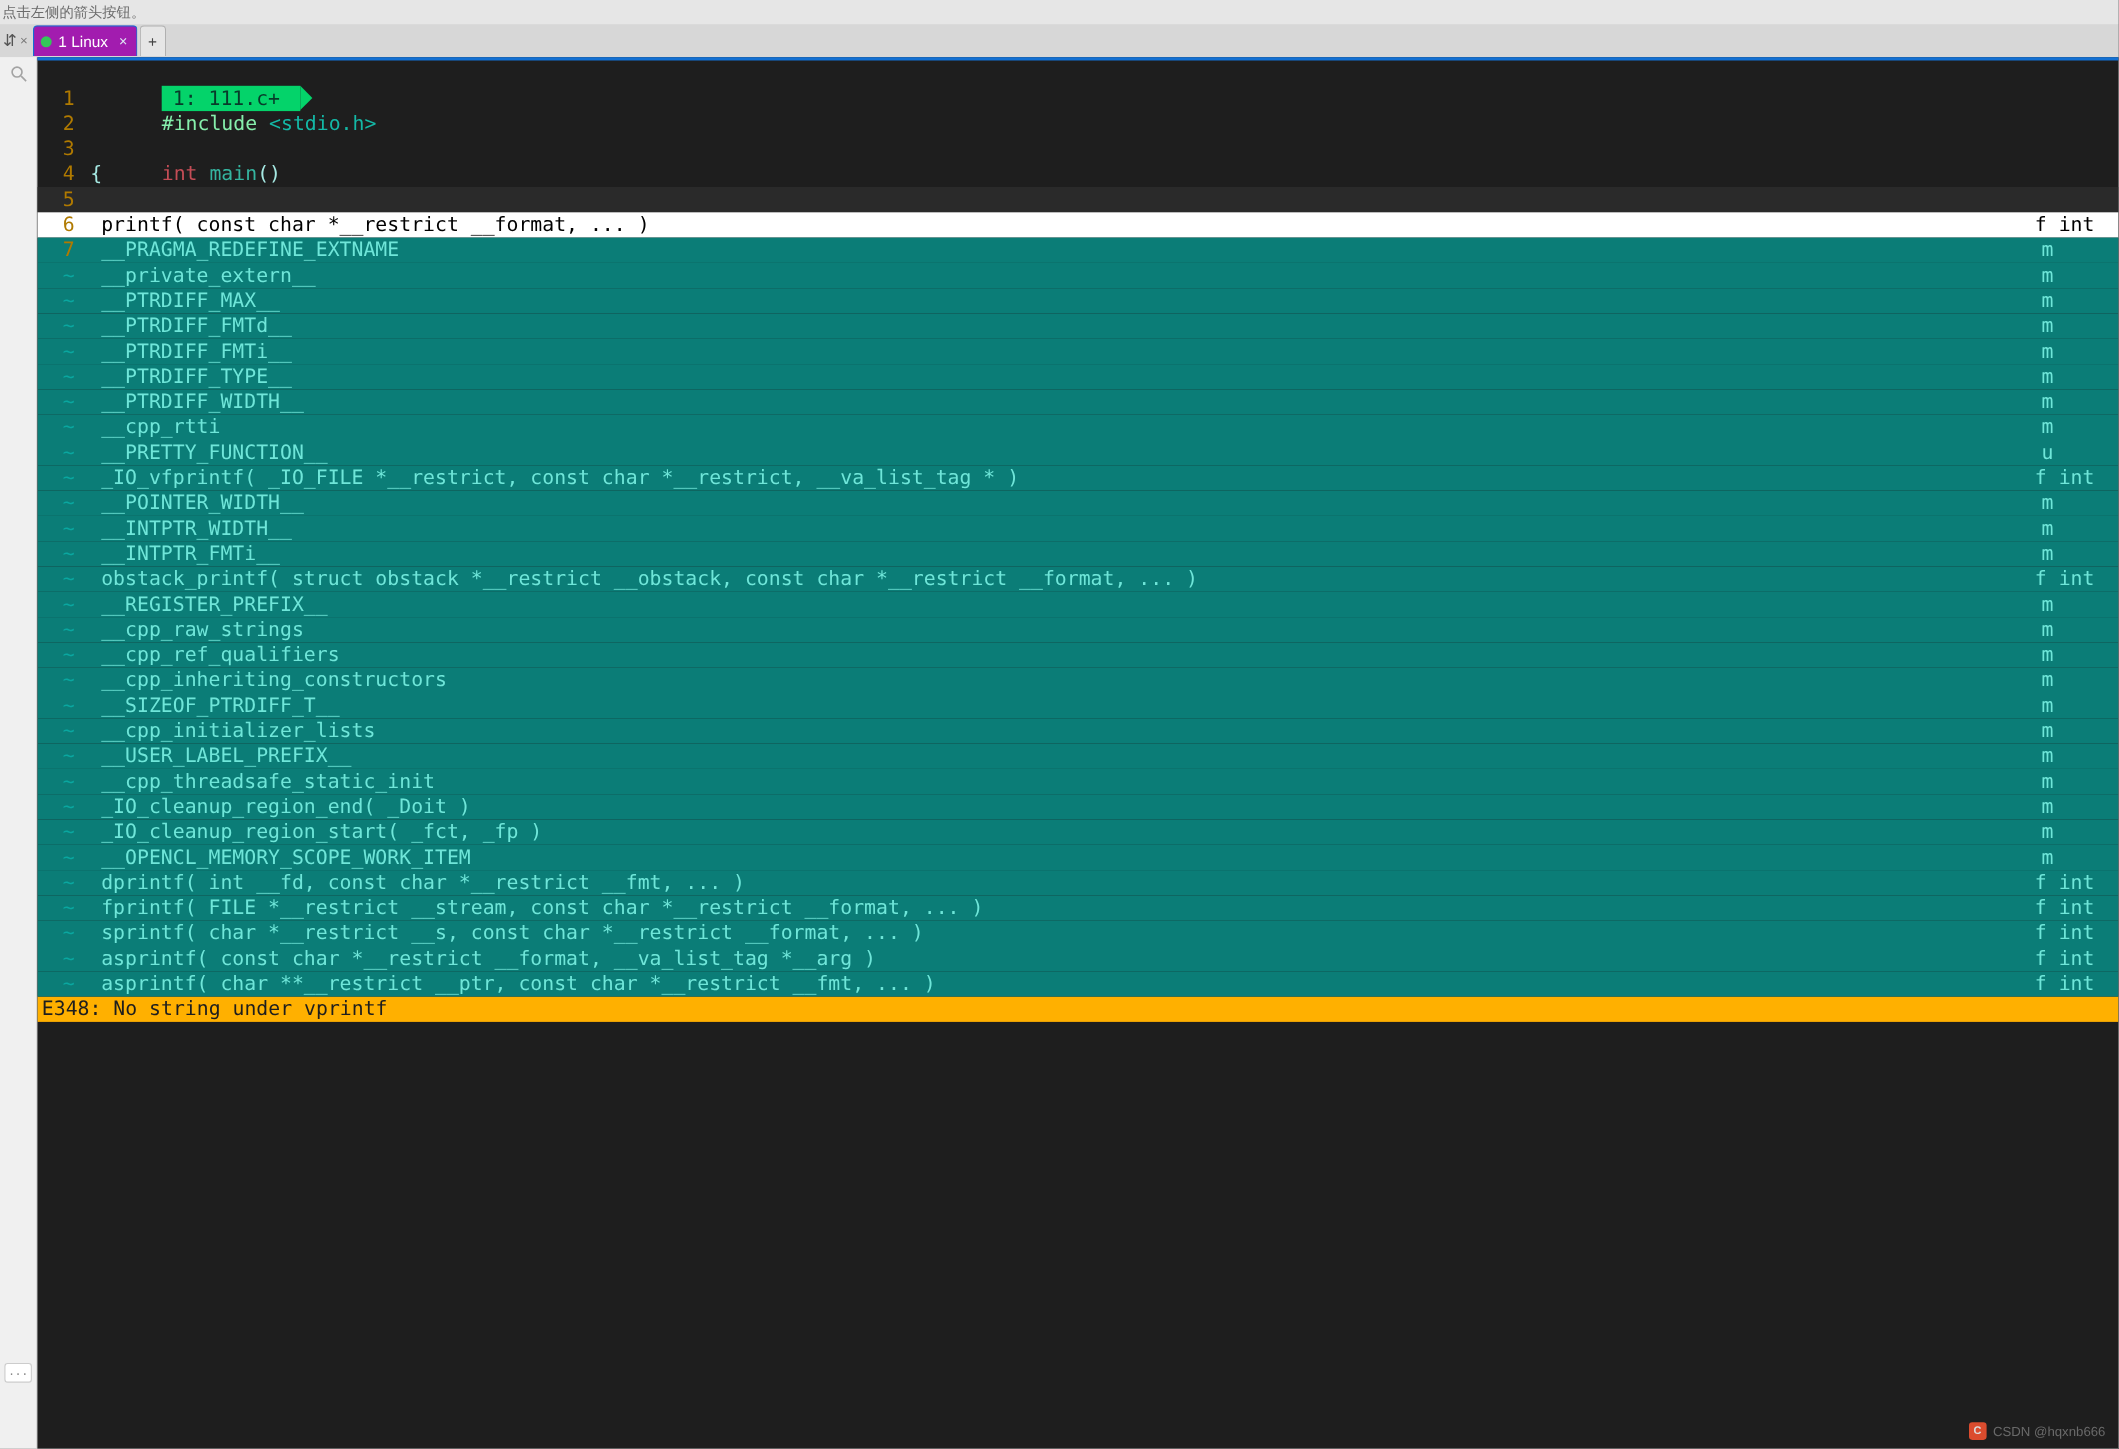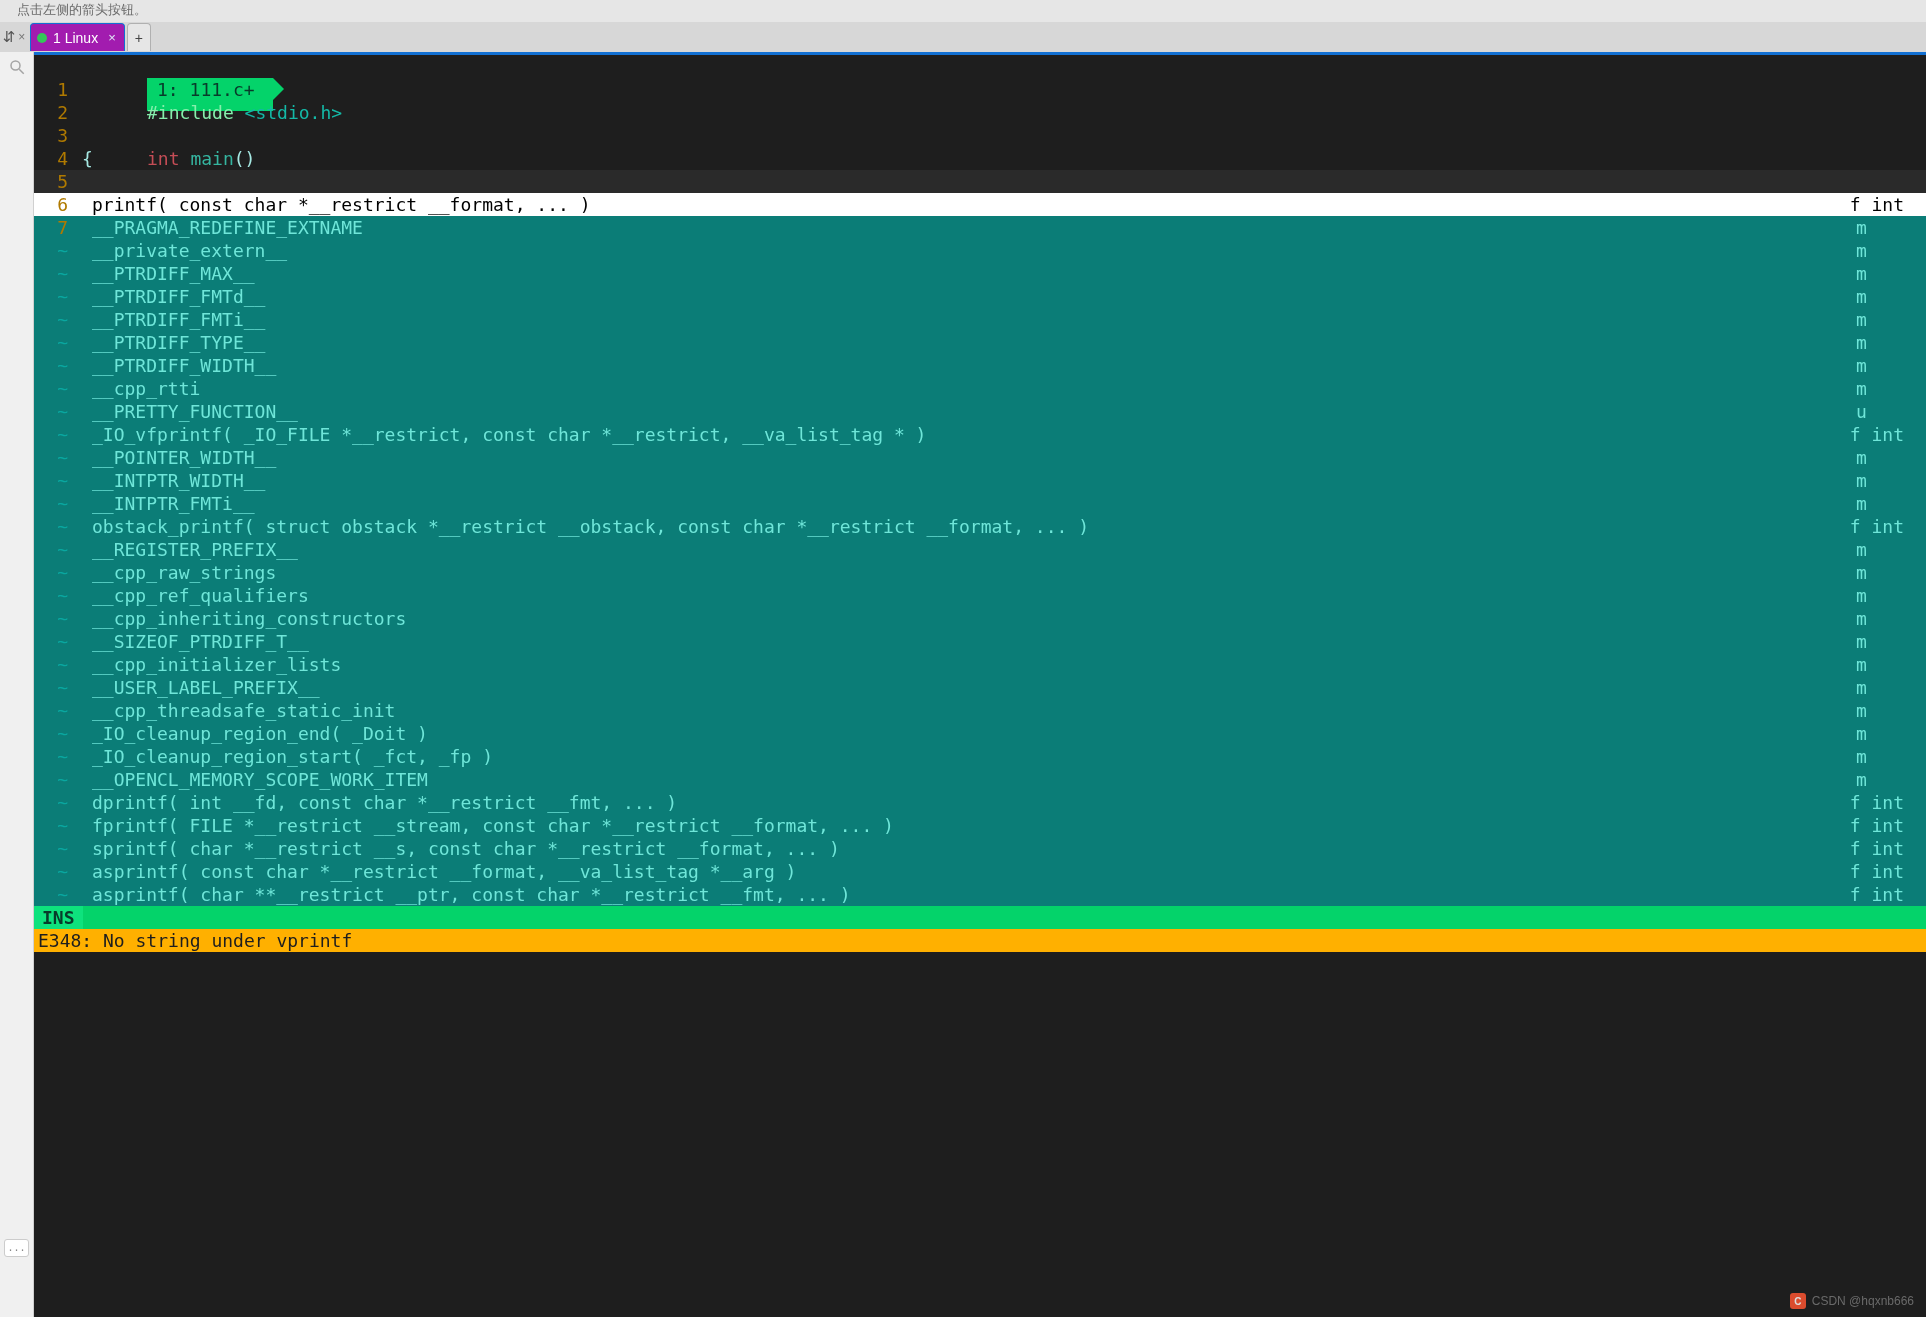--- a/index.html
+++ b/index.html
@@ -7,23 +7,23 @@
   body {
     font-family: "DejaVu Sans Mono","Consolas","Menlo",monospace;
     font-size: 18px;
     background: #e6e6e6;
     color: #333;
     position: relative;
   }
   
   #hint-bar {
     position: absolute; left: 0; top: 0; width: 100%;
-    height: 22px; font-size: 13px; padding-left: 17px;
+    height: 22px; font-size: 13px; padding-left: 2px;
     background: #e6e6e6; color: #6b6b6b;
-    font-family: Liberation Mono, monospace;
+    font-family: Liberation Serif, serif;
     line-height: 22px;
   }
   #outer-tabstrip {
     position: absolute; left: 0; top: 22px; width: 100%;
     height: 30px; background: #d7d7d7;
     display: flex; align-items: center;
     font-family: "Segoe UI","Microsoft YaHei",sans-serif;
   }
   .outer-tab-stub {
     width: 28px; height: 28px; display:flex; align-items:center; justify-content:center;
@@ -74,21 +74,21 @@
   }
   .lineno {
     width:48px; text-align:right; padding-right:14px;
     color:#b07a00; flex:0 0 48px;
   }
   .codecell { flex:1 1 auto; position:relative; }
   .indent1 { padding-left:10px; }
   
   .file-tab-row .file-tab {
     display:inline-block; background:#04d36a; color:#083b2a;
-    padding:0 18px 0 10px; height:33px; line-height:23px;
+    padding:0 18px 0 10px; height:23px; line-height:23px;
     position:relative; font-weight:500;
   }
   .file-tab-row .file-tab::after{
     content:""; position:absolute; right:-11px; top:0;
     border-top:11.5px solid transparent;
     border-bottom:11.5px solid transparent;
     border-left:11px solid #04d36a;
   }
   
   .c-pre   { color:#86efac; }  
@@ -362,23 +362,19 @@
         <span class="comp-text">asprintf( const char *__restrict __format, __va_list_tag *__arg )</span>
         <span class="comp-kind">f int</span>
       </div>
       <div class="comp-row">
         <span class="comp-gutter g-tilde">~</span>
         <span class="comp-text">asprintf( char **__restrict __ptr, const char *__restrict __fmt, ... )</span>
         <span class="comp-kind">f int</span>
       </div>
     </div>
 
-  <div id="status-bar">
-    <span class="mode">INS</span>
-    <span class="rest"></span>
-  </div>
   <div id="cmd-bar">E348: No string under vprintf</div>
 </div>
 
 <div id="watermark">
   <span class="csdn-logo">C</span>
   <span>CSDN @hqxnb666</span>
 </div>
 
 </body></html>

